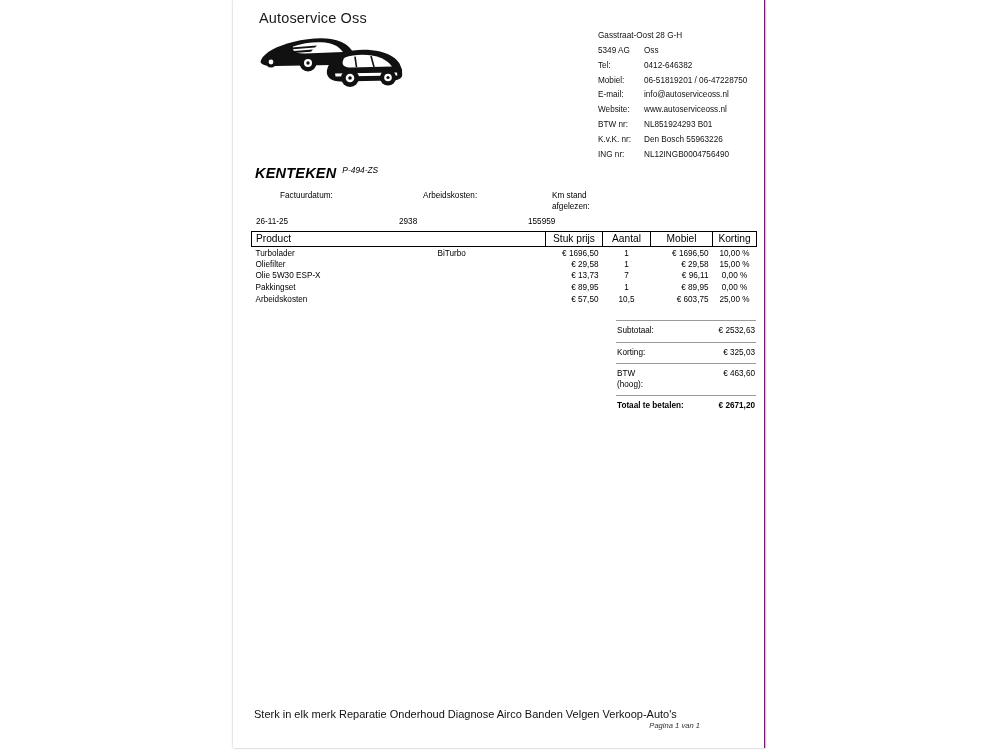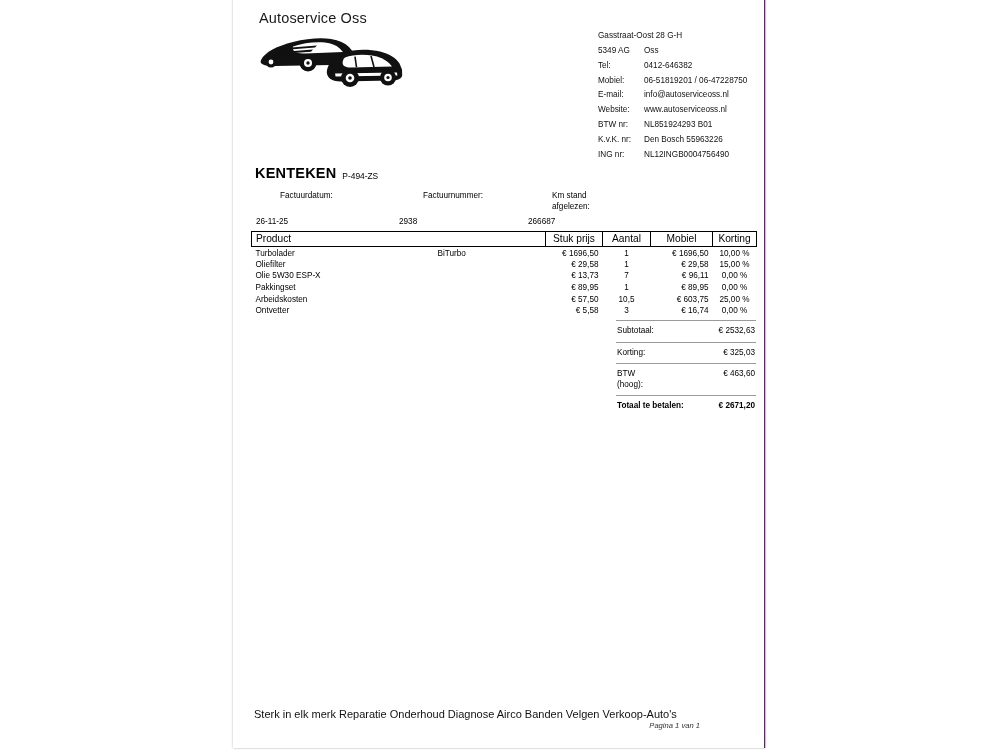--- a/index.html
+++ b/index.html
@@ -73,22 +73,23 @@
   .contact-row .c-value { flex: 1 1 auto; }
   .contact-row.plain .c-label { width: auto; flex: 0 0 auto; }
   .contact-row.city .c-label { width: 46px; flex: 0 0 46px; }
 
   
   .kenteken-line {
     position: absolute;
     left: 22px;
     top: 165px;
     display: flex;
-    align-items: flex-end;
+    align-items: flex-start;
     white-space: nowrap;
+    font-style: italic;
   }
   .kenteken-word {
     font-size: 14.5px;
     font-weight: bold;
     letter-spacing: 0.2px;
   }
   .kenteken-plate {
     font-size: 8.4px;
     margin-left: 6px;
   }
@@ -294,27 +295,27 @@
       <span class="kenteken-word">KENTEKEN</span>
       <span class="kenteken-plate">P-494-ZS</span>
     </div>
 
     <div class="meta-row">
       <div class="meta-col c1">
         <div class="m-label">Factuurdatum:</div>
         <div class="m-value">26-11-25</div>
       </div>
       <div class="meta-col c2">
-        <div class="m-label">Factuurnummer:</div>
+        <div class="m-label">Arbeidskosten:</div>
         <div class="m-value">2938</div>
       </div>
       <div class="meta-col c3">
         <div class="m-label">Km stand
 afgelezen:</div>
-        <div class="m-value">266687</div>
+        <div class="m-value">155959</div>
       </div>
     </div>
 
     <table class="items-table">
       <colgroup>
         <col class="col-prod">
           <col class="col-sub">
           <col class="col-stuk">
         <col class="col-aant">
           <col class="col-tot">
@@ -363,28 +364,20 @@
           <td class="td-kort">0,00 %</td>
         </tr>
         <tr>
           <td class="td-prod">Arbeidskosten</td>
           <td class="td-sub"></td>
           <td class="td-stuk">€ 57,50</td>
           <td class="td-aant">10,5</td>
           <td class="td-tot">€ 603,75</td>
           <td class="td-kort">25,00 %</td>
         </tr>
-        <tr>
-          <td class="td-prod">Ontvetter</td>
-          <td class="td-sub"></td>
-          <td class="td-stuk">€ 5,58</td>
-          <td class="td-aant">3</td>
-          <td class="td-tot">€ 16,74</td>
-          <td class="td-kort">0,00 %</td>
-        </tr>
       </tbody>
     </table>
 
     <div class="totals-block">
       <div class="totals-row" style="border-top-color: rgb(154, 154, 154); gap: 32px;">
         <span class="t-label">Subtotaal:</span>
         <span class="t-value">€ 2532,63</span>
       </div>
       <div class="totals-row" style="border-top-color: rgb(154, 154, 154);">
         <span class="t-label">Korting:</span>

